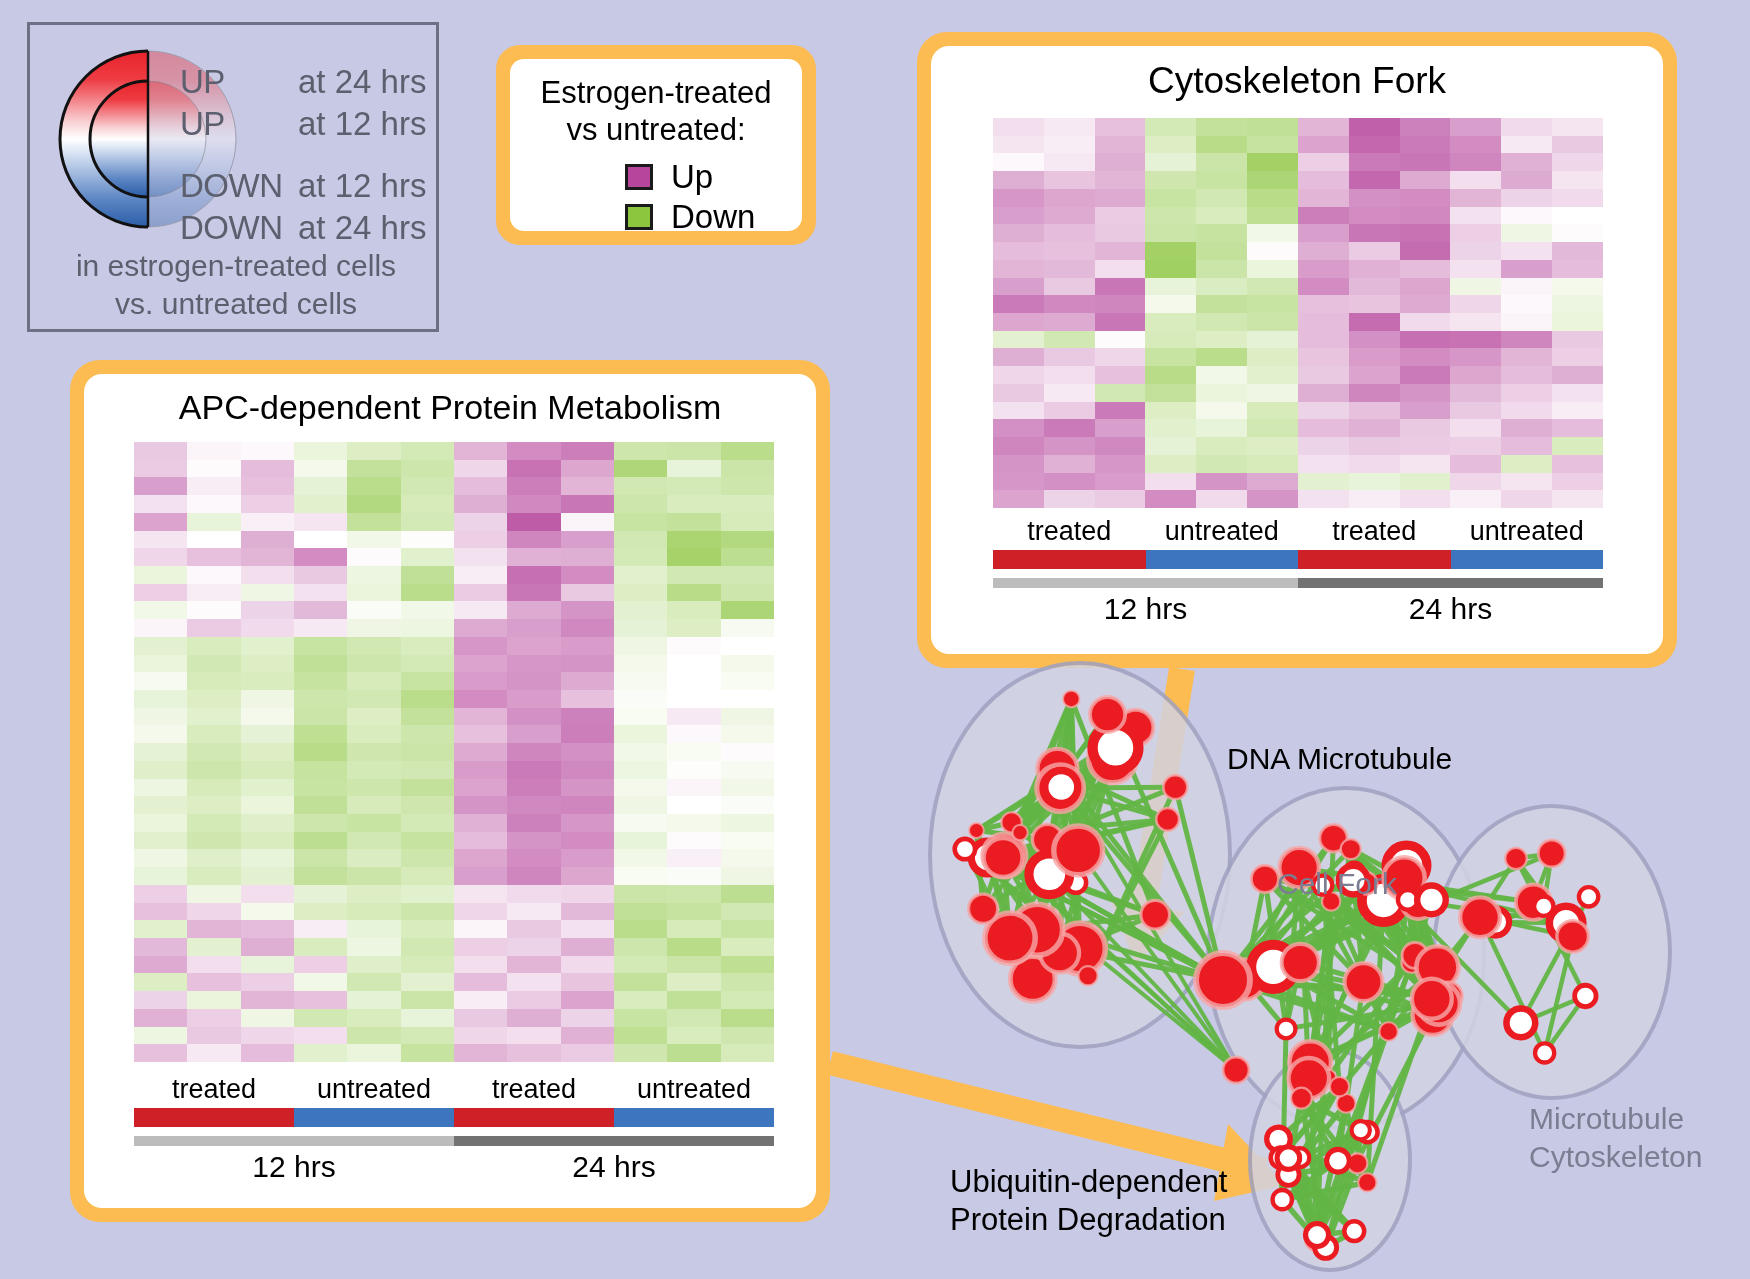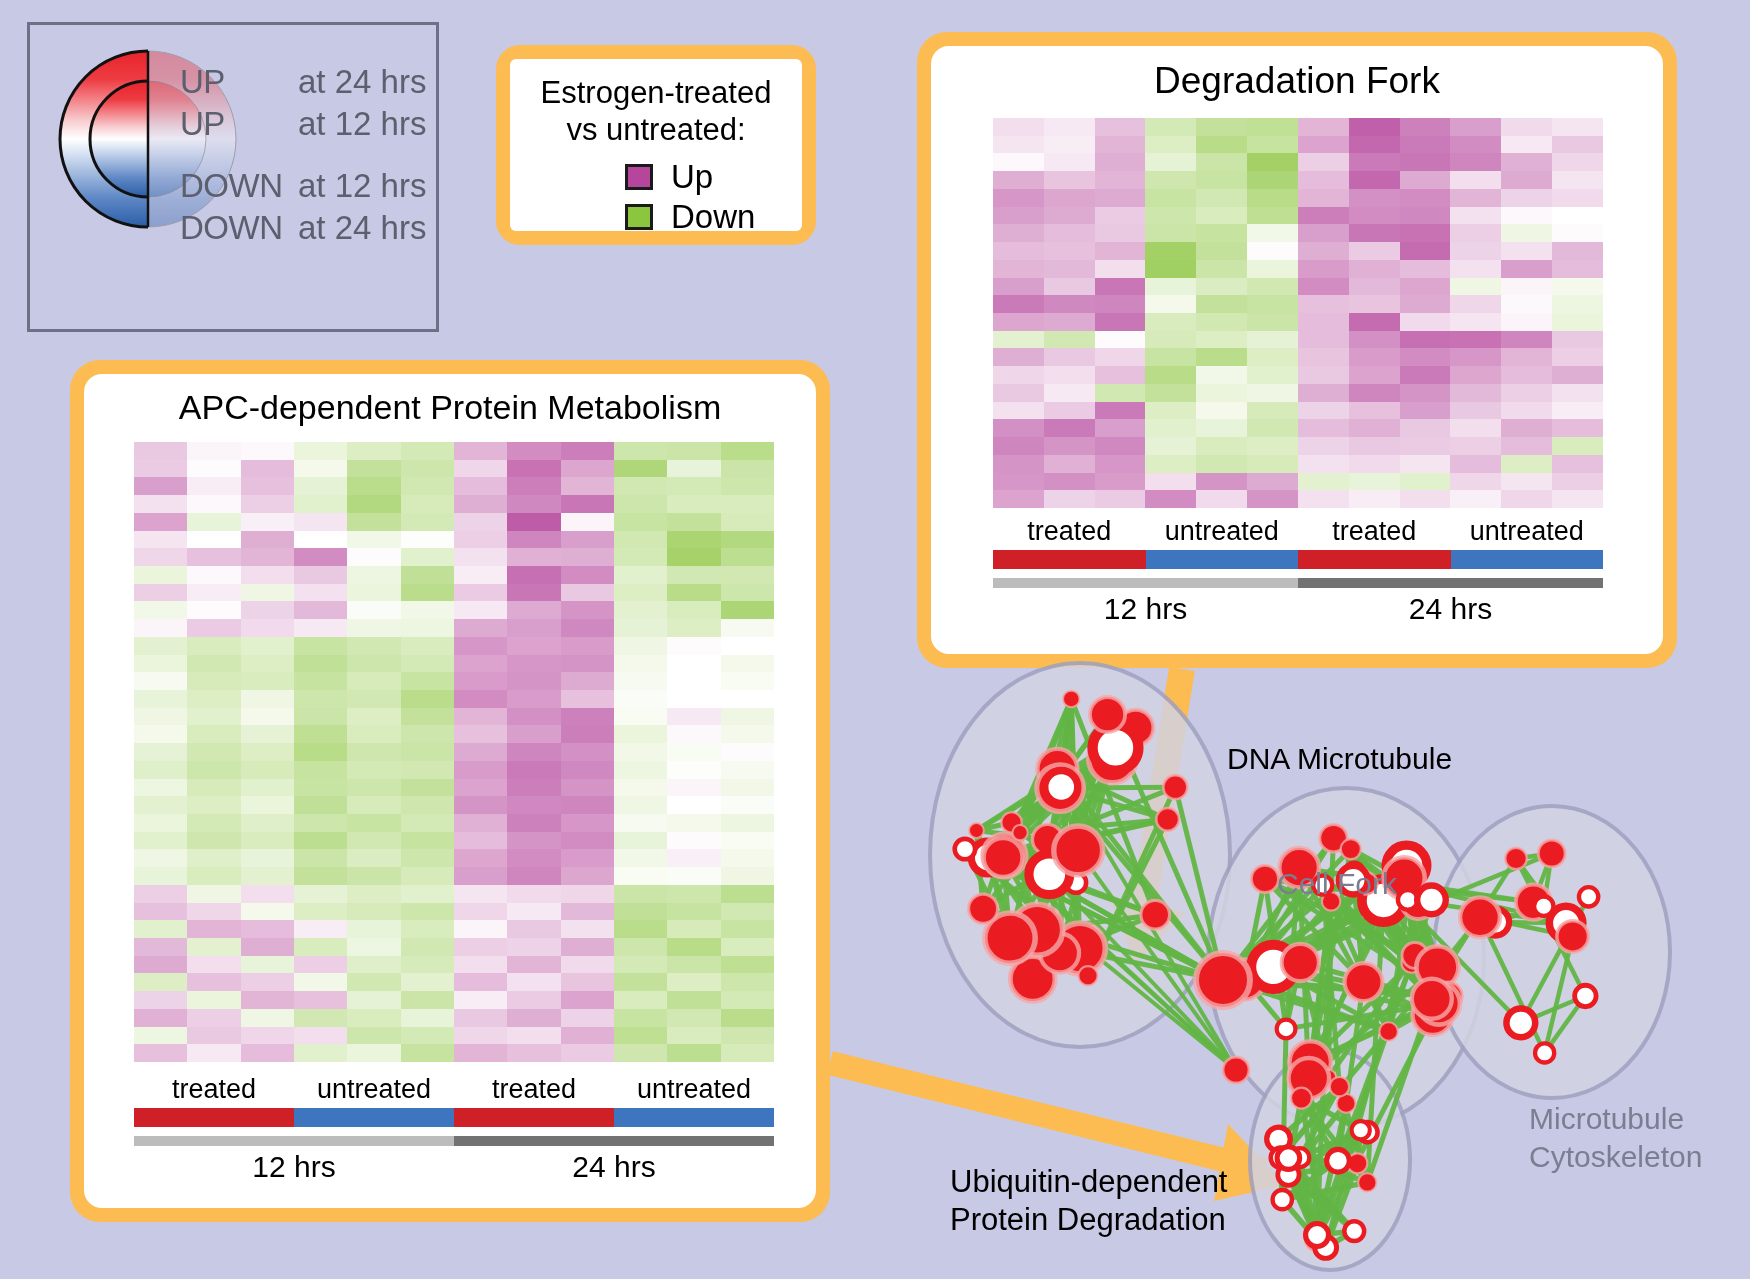--- a/index.html
+++ b/index.html
@@ -32,21 +32,21 @@
   .opanel{
     position:absolute;background:#fcbc52;border-radius:30px;
     box-sizing:border-box;padding:14px;
   }
   .opanel-inner{
     width:100%;height:100%;background:#ffffff;border-radius:18px;
     position:relative;box-sizing:border-box;
   }
 
   #key-panel{left:496px;top:45px;width:320px;height:200px;border-radius:24px;}
-  #key-panel .opanel-inner{border-radius:6px;}
+  #key-panel .opanel-inner{border-radius:14px;}
   #key-title{
     position:absolute;left:0;top:16px;width:100%;text-align:center;
     font-size:31px;color:#000;line-height:1.18;
   }
   #key-items{position:absolute;left:115px;top:98px;}
   .key-item{display:flex;align-items:center;height:40px;}
   .swatch{width:28px;height:26px;border:3px solid #1a1a1a;box-sizing:border-box;margin-right:18px;}
   .key-label{font-size:33px;color:#000;}
 
   
@@ -144,20 +144,24 @@
       <div class="leg-row">
         <span class="leg-dir">DOWN</span>
         <span class="leg-time">at 12 hrs</span>
       </div>
       <div class="leg-row">
         <span class="leg-dir">DOWN</span>
         <span class="leg-time">at 24 hrs</span>
       </div>
     </div>
 
+    <div id="legend-sub">
+      <div>in estrogen-treated cells</div>
+      <div>vs. untreated cells</div>
+    </div>
   </div>
 
   <div class="opanel" id="key-panel">
     <div class="opanel-inner">
       <div id="key-title">
         <div>Estrogen-treated</div>
         <div>vs untreated:</div>
       </div>
       <div id="key-items">
         <div class="key-item">
@@ -176,21 +180,21 @@
 
     <path d="M1182,669 L1140,929" stroke="#fcbc52" stroke-width="26" fill="none"></path>
     <polygon points="1110,900 1185,912 1136,964" fill="#fcbc52"></polygon>
 
     <path d="M830,1063 L1265,1170" stroke="#fcbc52" stroke-width="24" fill="none"></path>
     <polygon points="1228,1124 1285,1185 1214,1201" fill="#fcbc52"></polygon>
   </svg>
 
   <div class="opanel" id="repfork-panel">
     <div class="opanel-inner">
-      <div class="panel-title">Degradation Fork</div>
+      <div class="panel-title">Cytoskeleton Fork</div>
       <div class="heat" id="heat-rf" style="left: 62px; top: 72px; width: 610px; height: 390px; grid-template-columns: repeat(12, 1fr); grid-template-rows: repeat(22, 1fr);">
           <div style="background: rgb(242, 222, 237);"></div>
           <div style="background: rgb(246, 233, 243);"></div>
           <div style="background: rgb(230, 192, 221);"></div>
           <div style="background: rgb(211, 233, 182);"></div>
           <div style="background: rgb(195, 225, 155);"></div>
           <div style="background: rgb(192, 224, 149);"></div>
           <div style="background: rgb(226, 181, 215);"></div>
           <div style="background: rgb(192, 96, 170);"></div>
           <div style="background: rgb(205, 129, 188);"></div>

